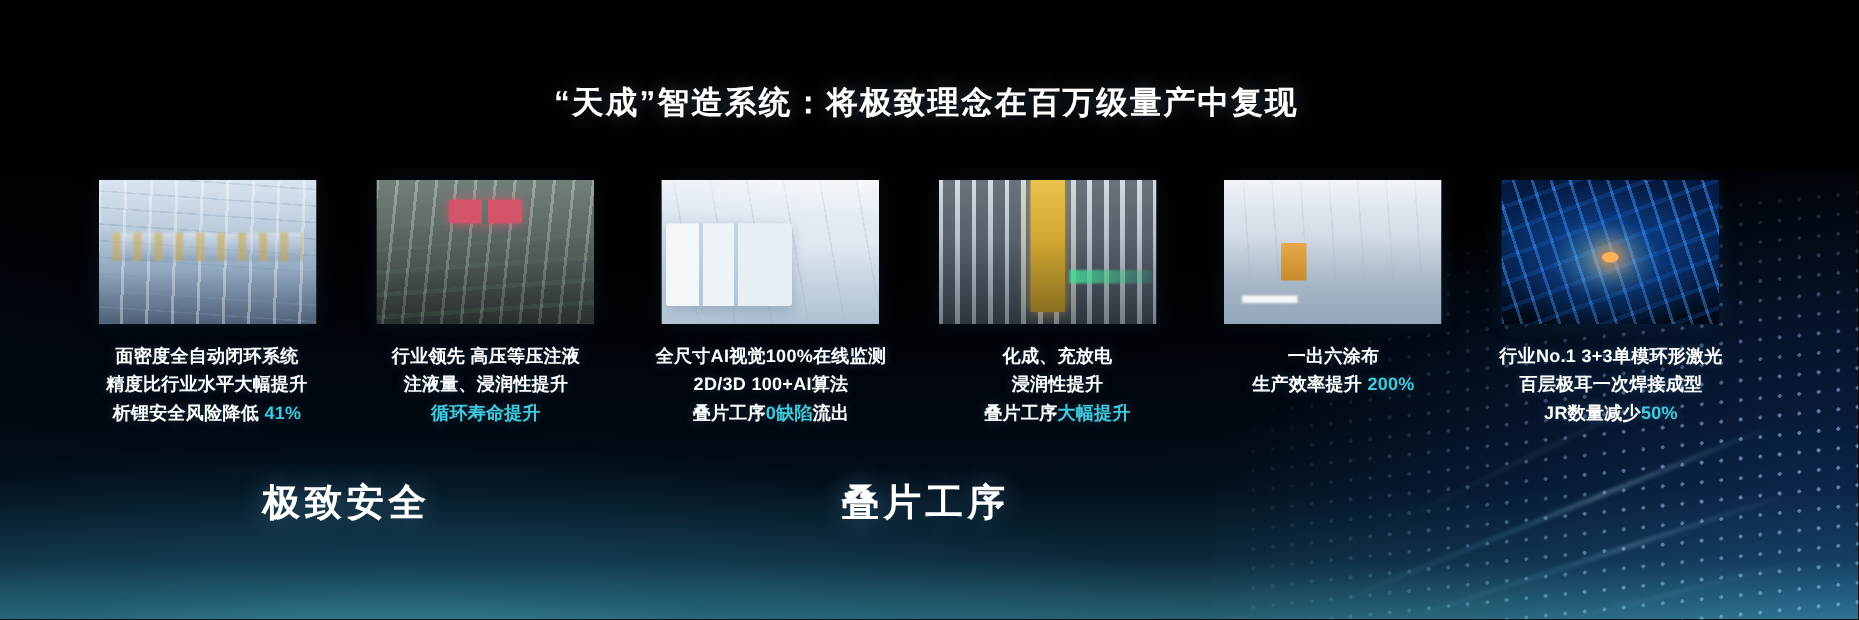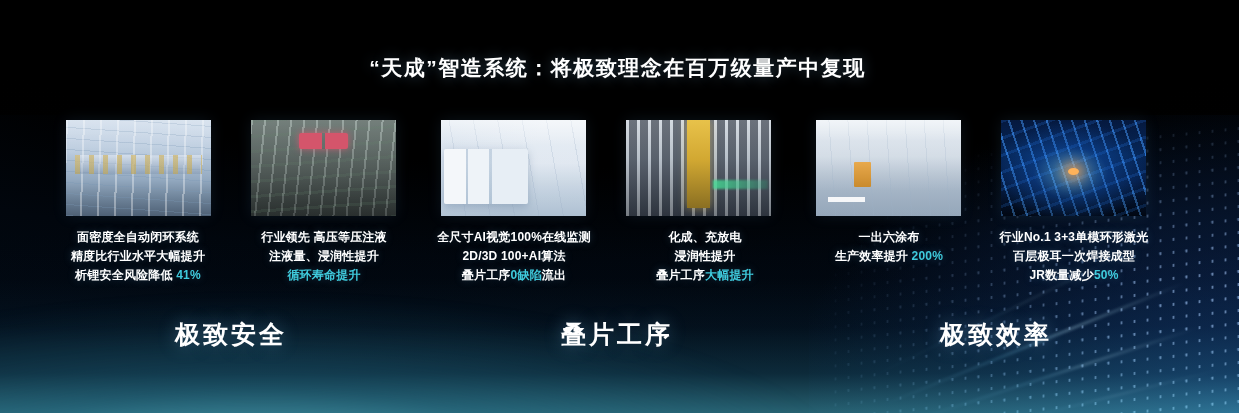--- a/index.html
+++ b/index.html
@@ -287,15 +287,14 @@
   </div>
 
   <div class="caption" style="left:974px; top:228px;">
     <span class="line">行业No.1 3+3单模环形激光</span>
     <span class="line">百层极耳一次焊接成型</span>
     <span class="line"><span>JR数量减少</span><span class="accent">50%</span><span></span></span>
   </div>
 
   <div class="group-label" style="left:175px;text-align:right;">极致安全</div>
   <div class="group-label" style="left:561px;">叠片工序</div>
-  <div class="group-label" style="left:940px;">极致效率</div>
 
 </div>
 
 </body></html>

